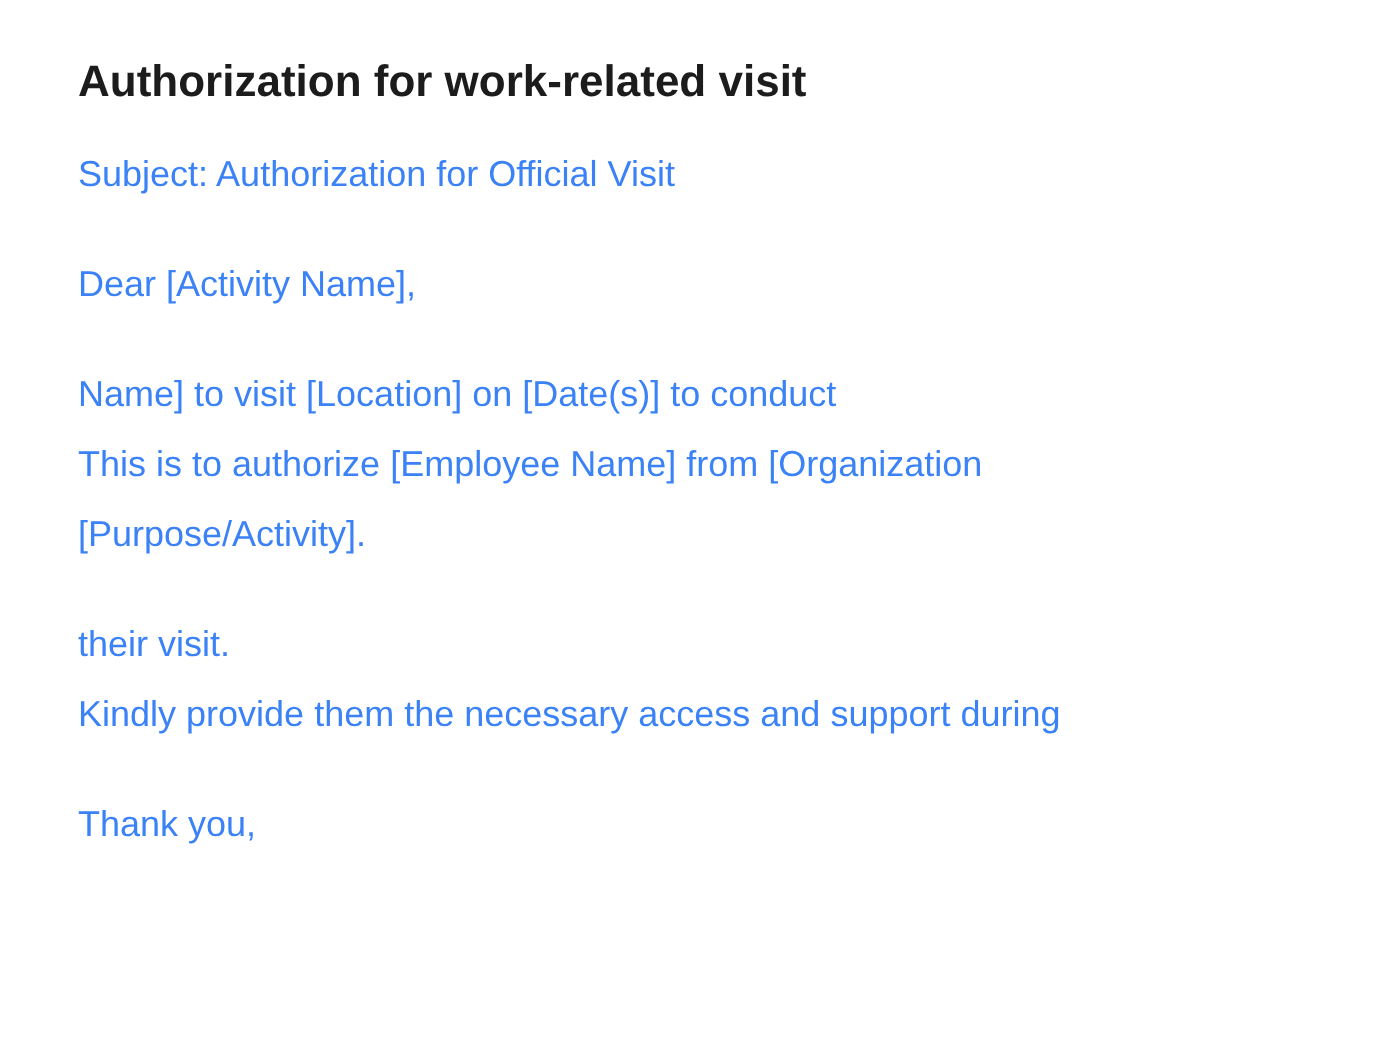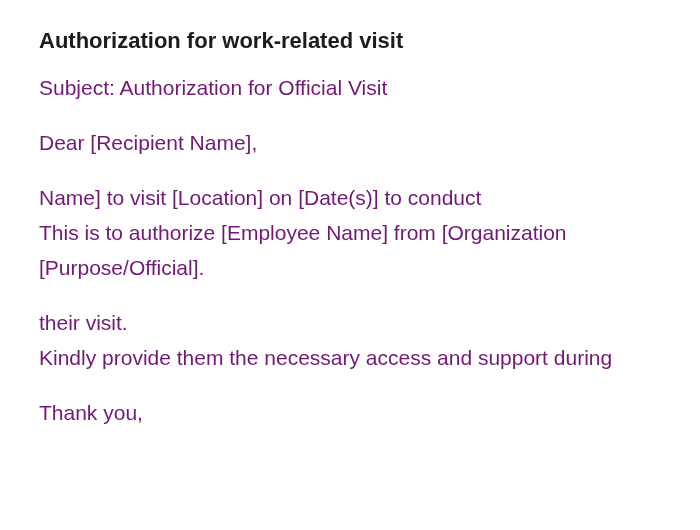--- a/index.html
+++ b/index.html
@@ -23,49 +23,49 @@
   .doc-title {
     margin: 0 0 16px 0;
     font-size: 22px;
     line-height: 26px;
     font-weight: 700;
     color: #1c1c1c;
     letter-spacing: 0;
   }
   .para {
     margin: 0 0 20px 0;
-    font-size: 21px;
+    font-size: 18px;
     line-height: 35px;
     font-weight: 400;
-    color: #701a75;
+    color: #3b82f6;
   }
   .para .line {
     display: block;
     white-space: nowrap;
   }
 </style>
 </head>
 <body>
 
 <div class="page">
 
   <h1 class="doc-title">Authorization for work-related visit</h1>
 
   <p class="para">
     <span class="line">Subject: Authorization for Official Visit</span>
   </p>
 
   <p class="para">
-    <span class="line">Dear [Recipient Name],</span>
+    <span class="line">Dear [Activity Name],</span>
   </p>
 
   <p class="para">
     <span class="line">Name] to visit [Location] on [Date(s)] to conduct</span>
     <span class="line">This is to authorize [Employee Name] from [Organization</span>
-    <span class="line">[Purpose/Official].</span>
+    <span class="line">[Purpose/Activity].</span>
   </p>
 
   <p class="para">
     <span class="line">their visit.</span>
     <span class="line">Kindly provide them the necessary access and support during</span>
   </p>
 
   <p class="para">
     <span class="line">Thank you,</span>
   </p>

